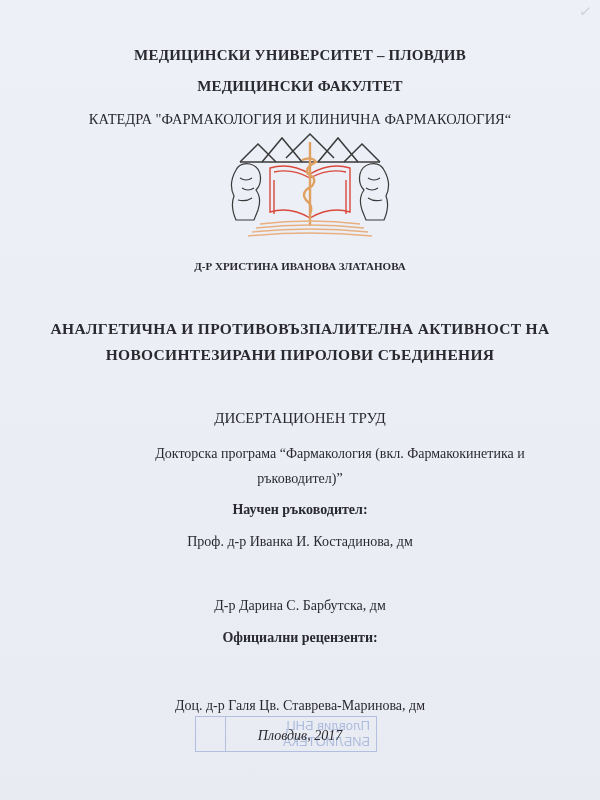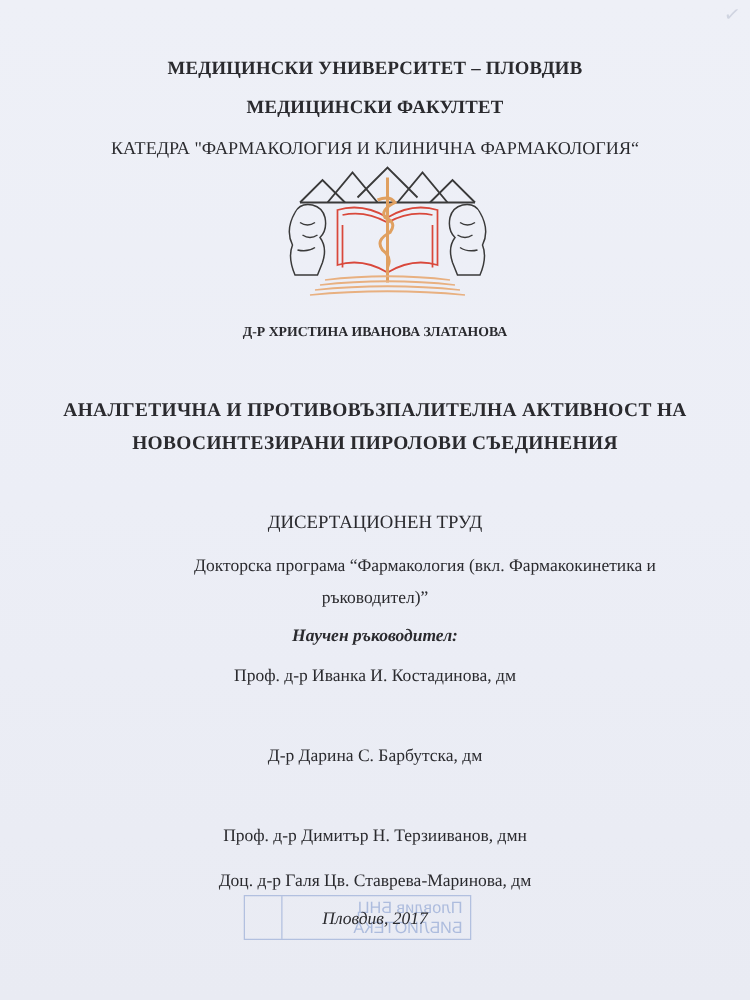--- a/index.html
+++ b/index.html
@@ -11,21 +11,21 @@
   }
   .page {
     position: relative;
     width: 600px; height: 800px;
     background: linear-gradient(180deg, #eef0f7 0%, #eceef6 50%, #e9ebf3 100%);
   }
   .line {
     position: absolute; left: 0; width: 600px;
     text-align: center; white-space: nowrap;
   }
-  .bold { font-weight: bold; font-style: italic; }
+  .bold { font-weight: bold; }
   .caps-title { font-size: 15px; font-weight: bold; letter-spacing: 0.2px; }
   .regular { font-size: 14px; }
   .big-title { font-size: 15.5px; font-weight: bold; letter-spacing: 0.3px; }
   .italic { font-style: italic; }
   .logo {
     position: absolute; left: 230px; top: 130px; width: 160px; height: 110px;
   }
   .stamp {
     position: absolute; left: 195px; top: 716px; width: 180px; height: 34px;
     border: 1.5px solid rgba(110, 140, 200, 0.45);
@@ -97,21 +97,21 @@
 
   <div class="line regular" style="top:382px; font-size:15px;margin-top:28px;">ДИСЕРТАЦИОНЕН ТРУД</div>
   <div class="line regular" style="top:446px;padding-left:40px;">Докторска програма “Фармакология (вкл. Фармакокинетика и</div>
   <div class="line regular" style="top:471px;">ръководител)”</div>
 
   <div class="line regular bold" style="top:502px;">Научен ръководител:</div>
   <div class="line regular" style="top:534px;">Проф. д-р Иванка И. Костадинова, дм</div>
 
   <div class="line regular" style="top:598px;text-align:center;">Д-р Дарина С. Барбутска, дм</div>
 
-  <div class="line regular" style="top:662px;">Проф. д-р Димитър Н. Терзииванов, дмн</div>
+  <div class="line regular bold" style="top:630px;">Официални рецензенти:</div>
   <div class="line regular" style="top:698px;">Доц. д-р Галя Цв. Ставрева-Маринова, дм</div>
 
   <div class="stamp">
     <span class="s1">Пловдив БНЦ</span>
     <span class="s2">БИБЛИОТЕКА</span>
     <div class="div"></div>
   </div>
 
   <div class="line regular italic" style="top:728px;">Пловдив, 2017</div>
 

